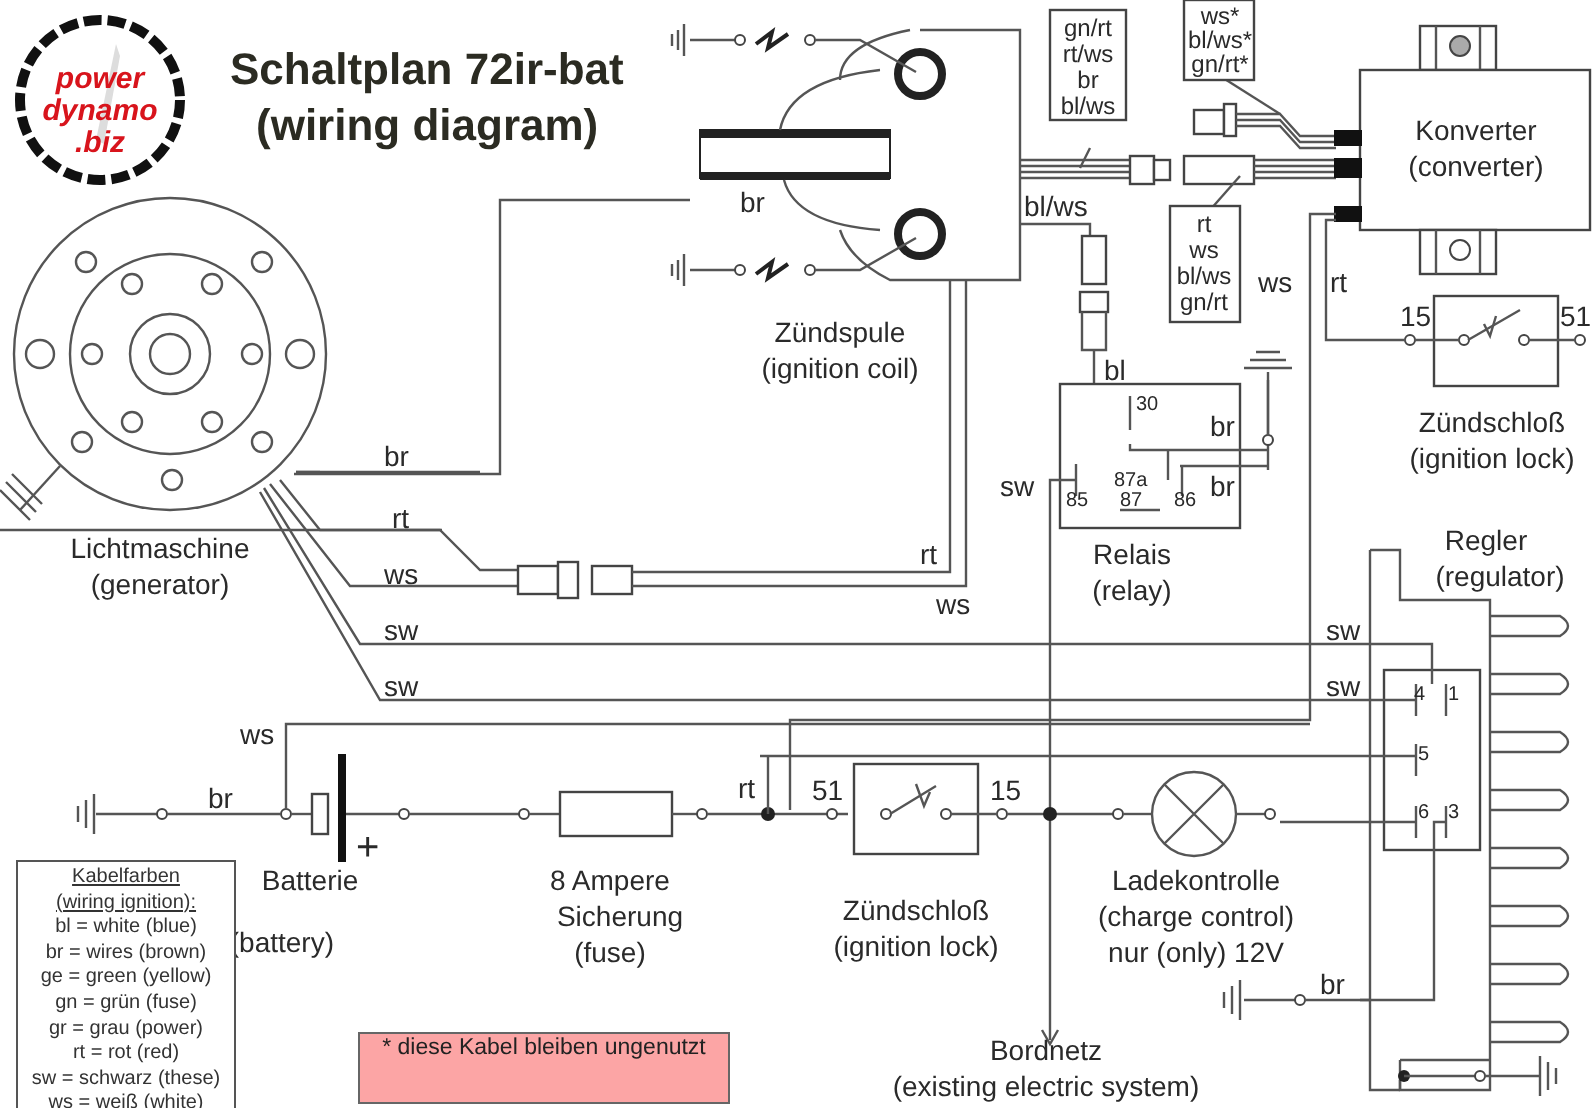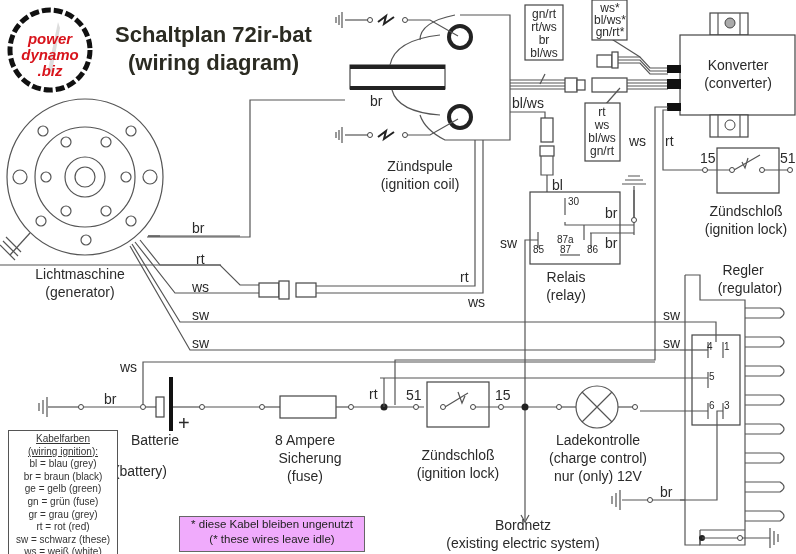--- a/index.html
+++ b/index.html
@@ -9,21 +9,21 @@
   .ln{stroke:#555;stroke-width:1.2;fill:none;}
   .box{stroke:#444;stroke-width:1.2;fill:#fff;}
   .node{fill:#fff;stroke:#444;stroke-width:1;}
   .dot{fill:#222;}
   .title{font-weight:bold;font-size:22px;fill:#2b2b22;}
   .lbl{font-size:14px;}
   .sm{font-size:12px;}
   .xs{font-size:10px;}
   .legend{position:absolute;left:8px;top:430px;width:108px;border:1px solid #555;background:#fff;font-size:10px;line-height:12.6px;text-align:center;color:#333;padding:2px 0;}
   .legend .hd{text-decoration:underline;}
-  .note{position:absolute;left:179px;top:516px;width:184px;height:34px;background:#f0abfc;border:1px solid #666;font-size:11.5px;text-align:center;line-height:15px;color:#222;}
+  .note{position:absolute;left:179px;top:516px;width:184px;height:34px;background:#fca5a5;border:1px solid #666;font-size:11.5px;text-align:center;line-height:15px;color:#222;}
 </style>
 </head>
 <body>
 
 <svg width="796" height="554" viewBox="0 0 796 554">
 
   <g>
     <circle cx="50" cy="50" r="40" fill="#fff" stroke="#111" stroke-width="5" stroke-dasharray="9 3"></circle>
     <path d="M58 22 L48 70 L52 72 L60 28 Z" fill="#bbb" opacity="0.5"></path>
     <text class="t" x="50" y="44" text-anchor="middle" font-size="15" font-style="italic" font-weight="bold" fill="#d8141c" style="fill:#d8141c">power</text>
@@ -299,26 +299,25 @@
   <text class="t lbl" x="598" y="463" text-anchor="middle">(charge control)</text>
   <text class="t lbl" x="598" y="481" text-anchor="middle">nur (only) 12V</text>
 
   <text class="t lbl" x="523" y="530" text-anchor="middle">Bordnetz</text>
   <text class="t lbl" x="523" y="548" text-anchor="middle">(existing electric system)</text>
 </svg>
 
 <div class="legend">
   <div class="hd">Kabelfarben</div>
   <div class="hd">(wiring ignition):</div>
-  <div>bl = blau (grey)</div>
-  <div>br = braun (black)</div>
-  <div>ge = gelb (green)</div>
+  <div>bl = white (blue)</div>
+  <div>br = wires (brown)</div>
+  <div>ge = green (yellow)</div>
   <div>gn = grün (fuse)</div>
-  <div>gr = grau (grey)</div>
+  <div>gr = grau (power)</div>
   <div>rt = rot (red)</div>
   <div>sw = schwarz (these)</div>
   <div>ws = weiß (white)</div>
 </div>
 
 <div class="note">
   <div>* diese Kabel bleiben ungenutzt</div>
-  <div>(* these wires leave idle)</div>
 </div>
 
 </body></html>

